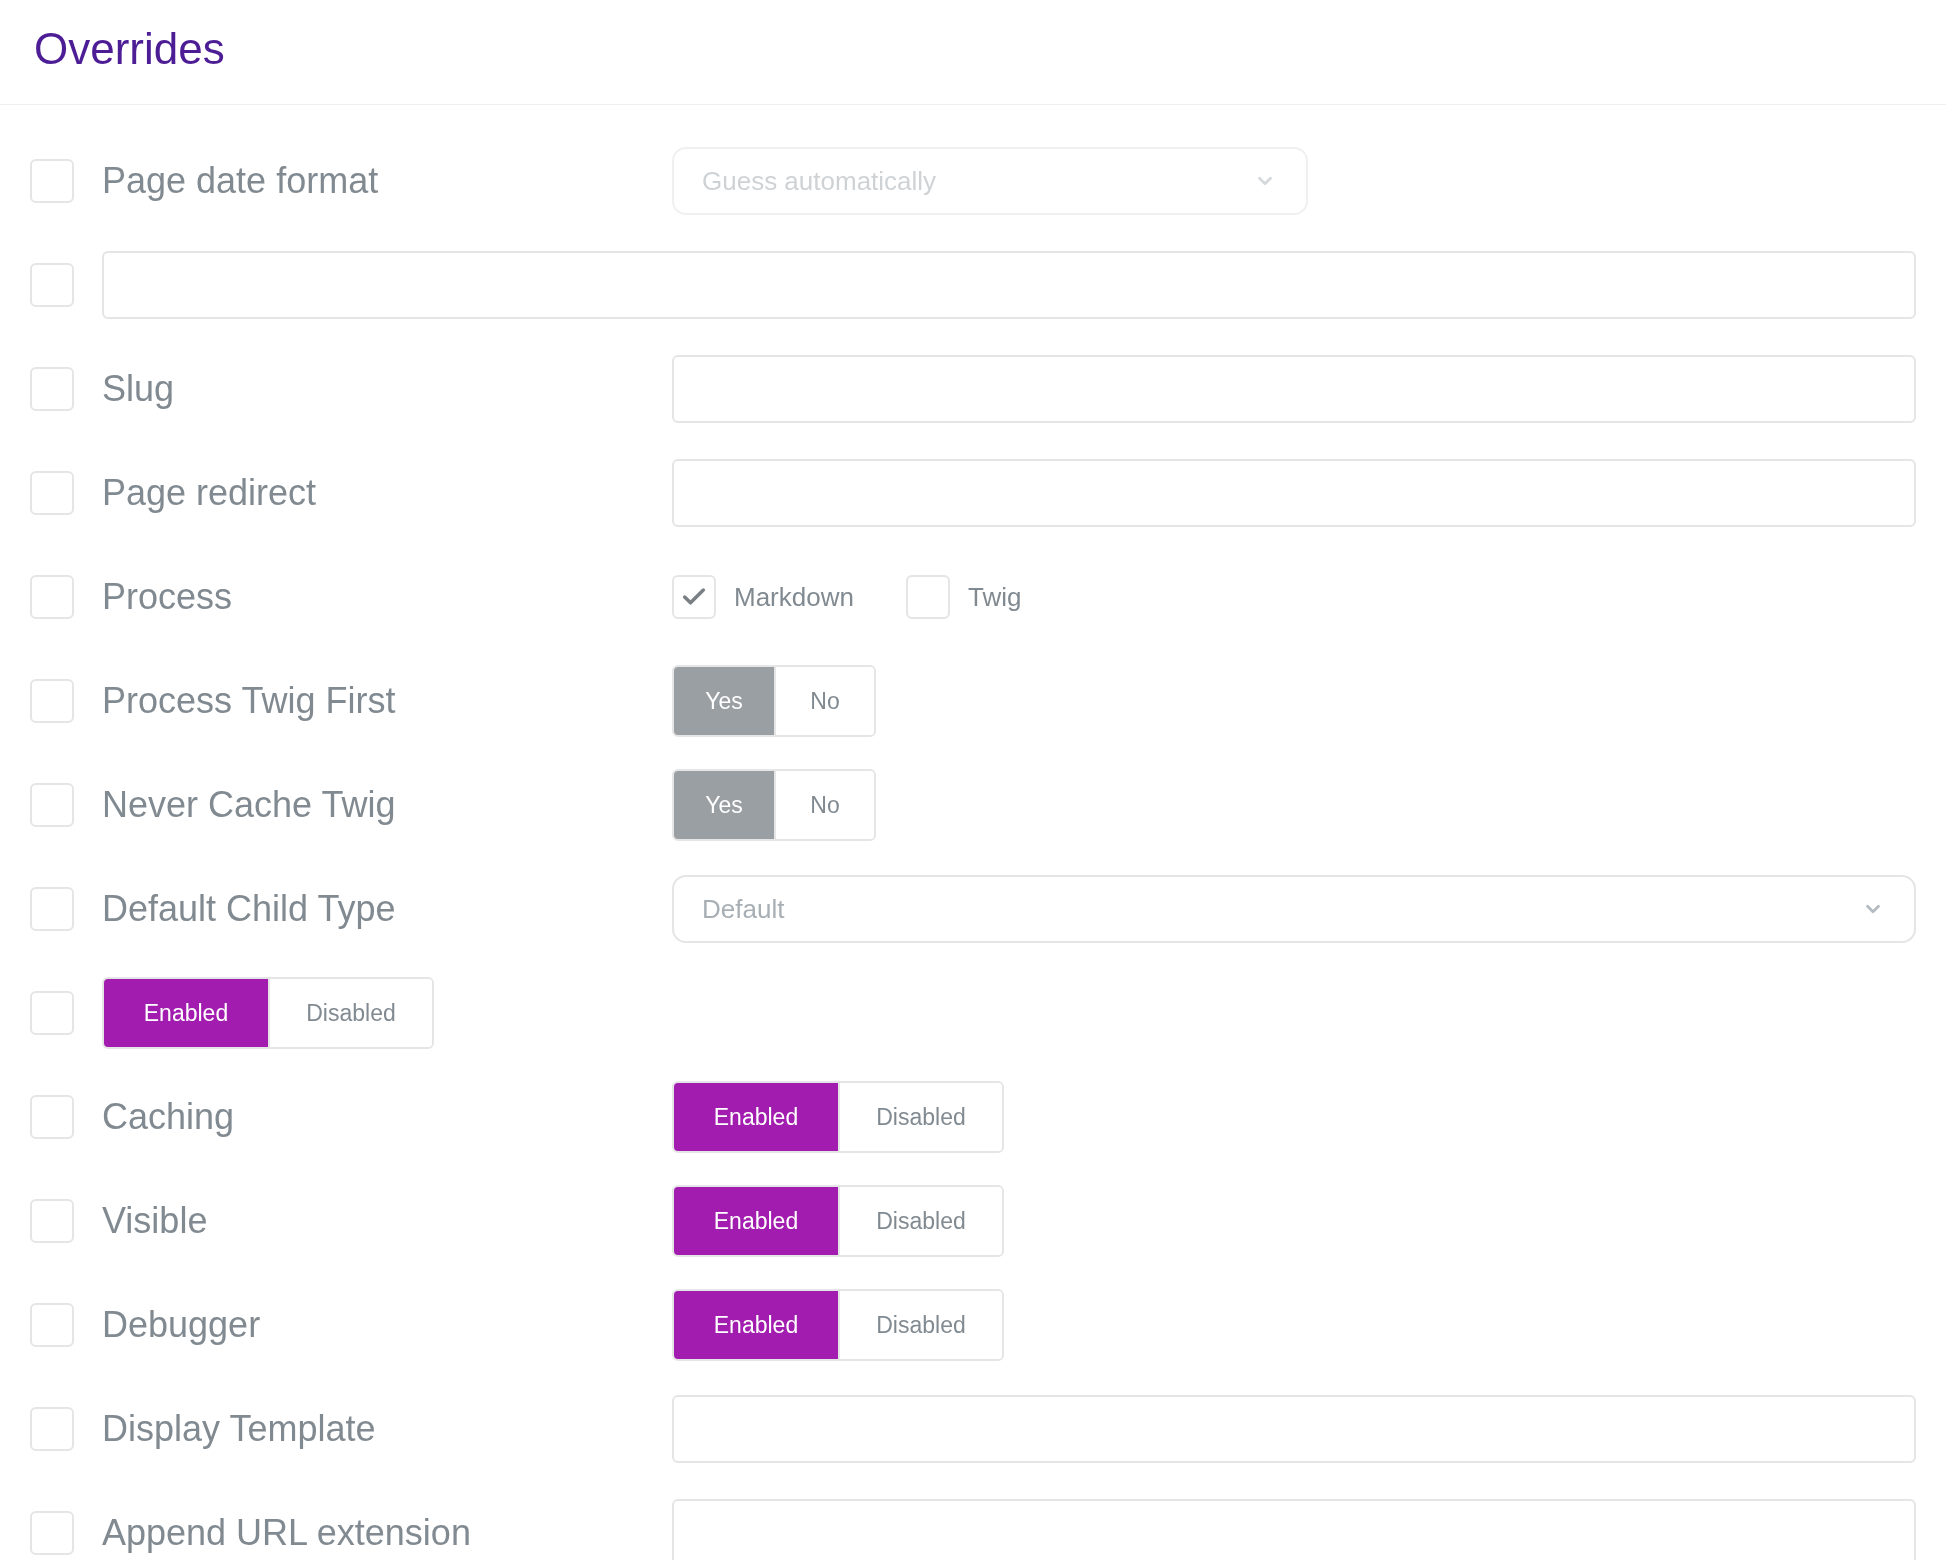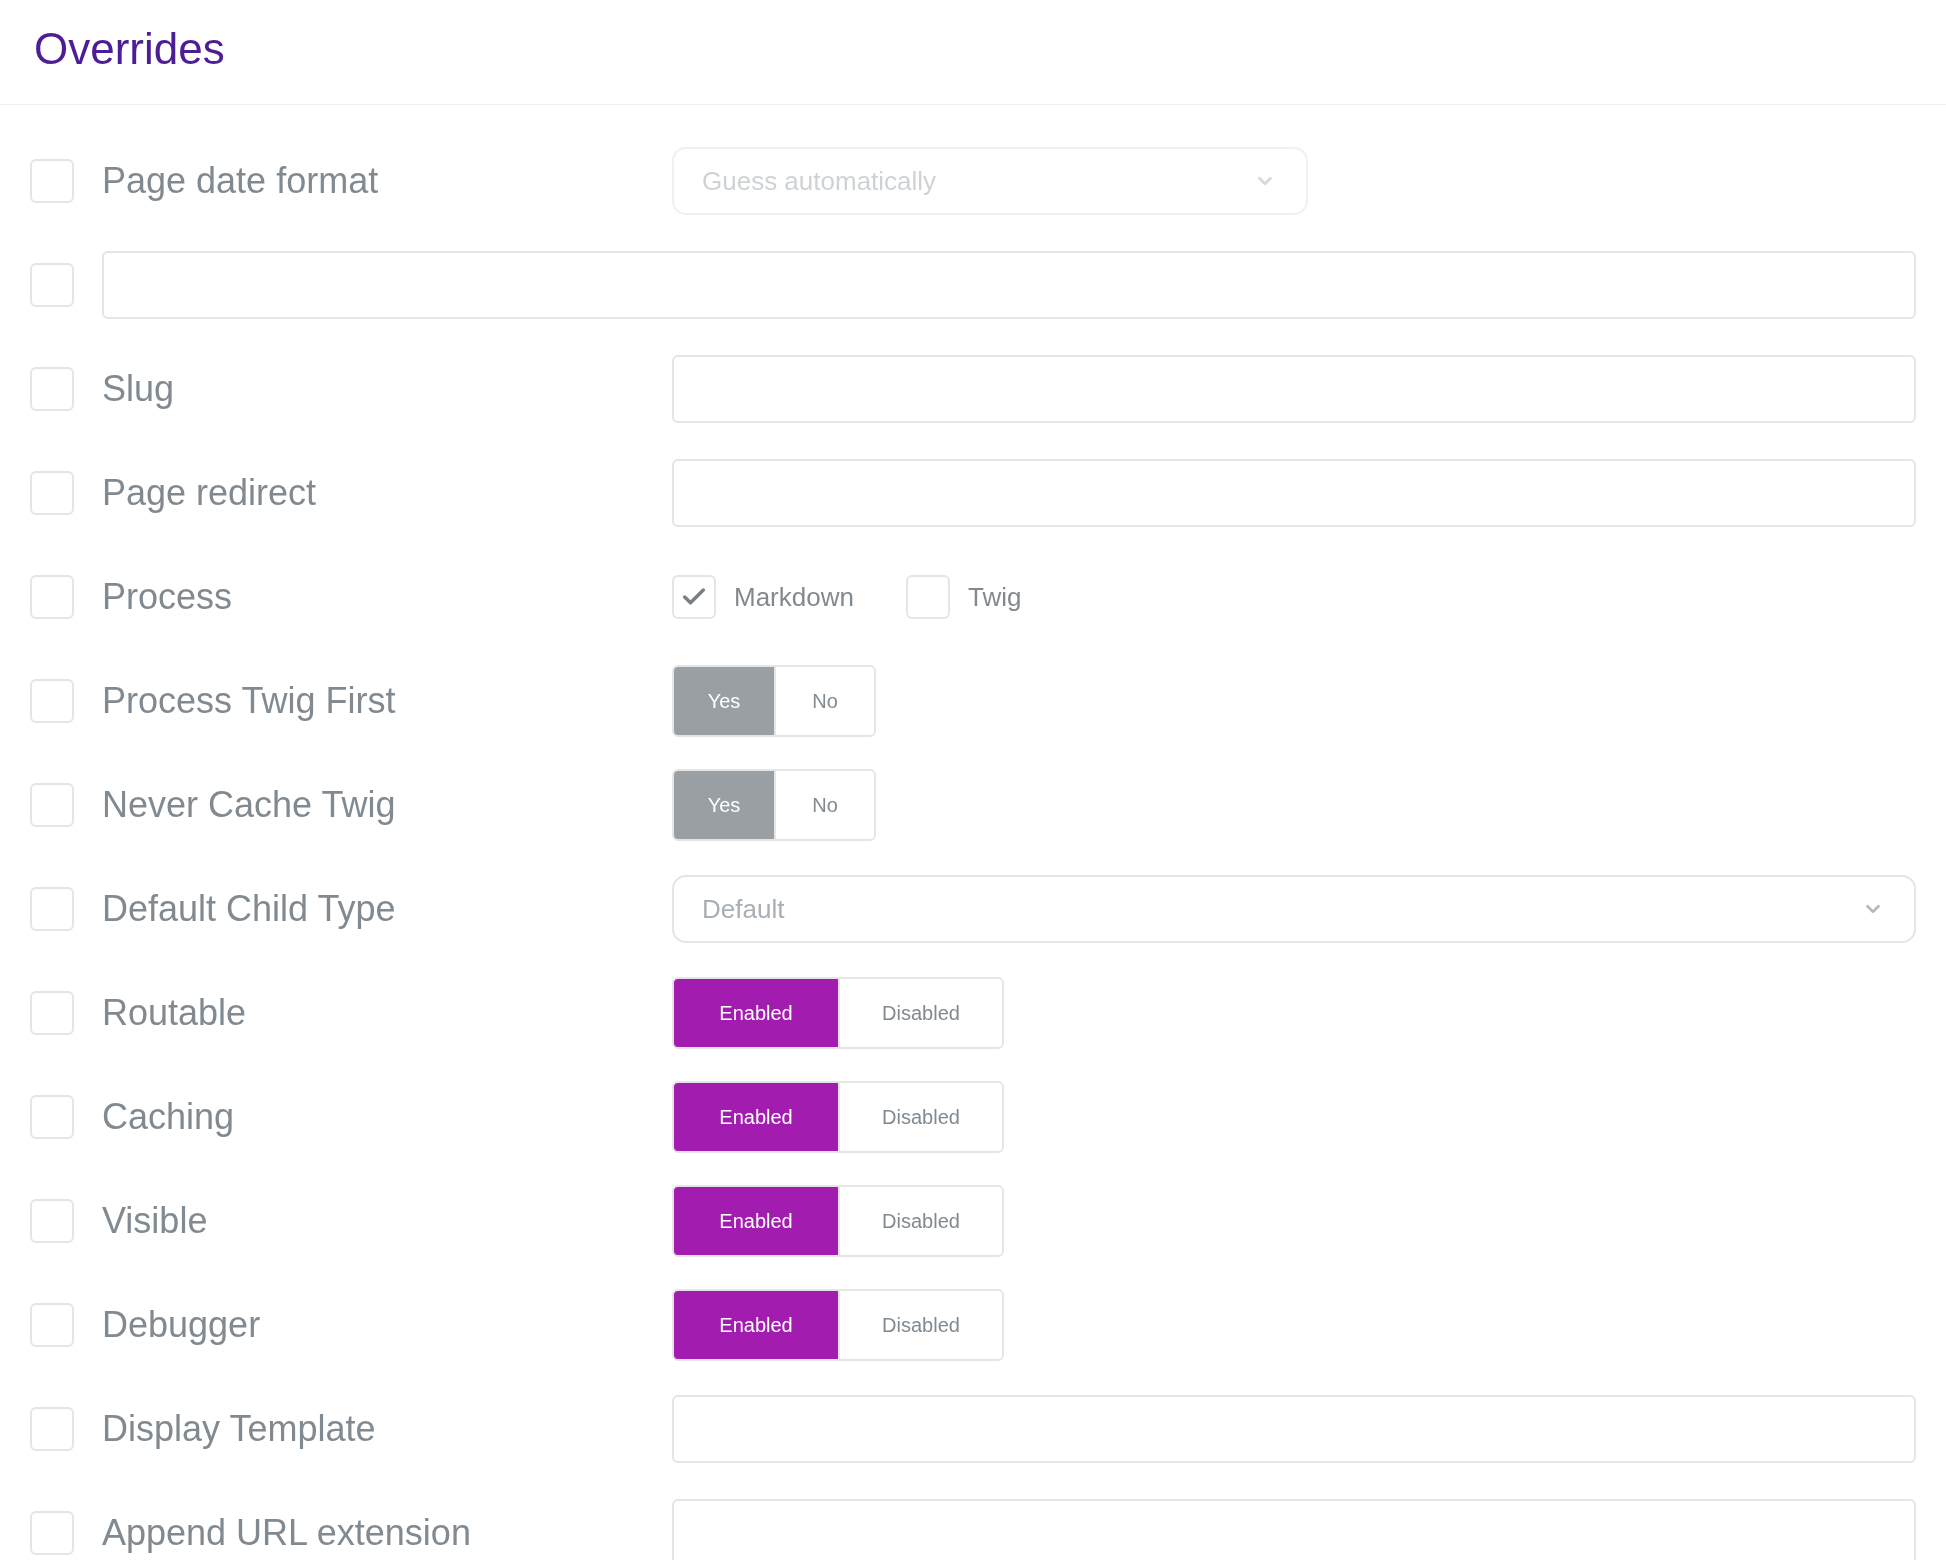--- a/index.html
+++ b/index.html
@@ -100,21 +100,21 @@
   .toggle {
     display:inline-flex;
     border:2px solid #e5e5e5;
     border-radius:6px;
     overflow:hidden;
     height: 72px;
   }
   .toggle .opt {
     display:inline-flex; align-items:center; justify-content:center;
     padding: 0 30px;
-    font-size:20px;
+    font-size:23px;
     min-width: 100px;
     cursor:pointer;
     background:#fff;
     color:#818a91;
   }
   .toggle .opt.active.gray { background:#9a9fa4; color:#ffffff; }
   .toggle .opt.active.blue { background:#a21caf; color:#ffffff; }
   .toggle .opt + .opt { border-left:2px solid #e5e5e5; }
   .toggle.wide .opt { min-width: 164px; }
 </style>
@@ -220,21 +220,20 @@
             <svg width="22" height="22" viewBox="0 0 24 24" fill="none" stroke="#b4bbc0" stroke-width="3" stroke-linecap="round" stroke-linejoin="round">
                 <polyline points="6 9 12 15 18 9"></polyline>
               </svg>
           </span>
         </div>
       </div>
     </div>
 
     <div class="row">
       <div class="override-check"></div>
-      <div class="label">Routable</div>
       <div class="control">
         <div class="toggle wide">
           <div class="opt active blue">Enabled</div>
           <div class="opt">Disabled</div>
         </div>
       </div>
     </div>
 
     <div class="row">
       <div class="override-check"></div>

